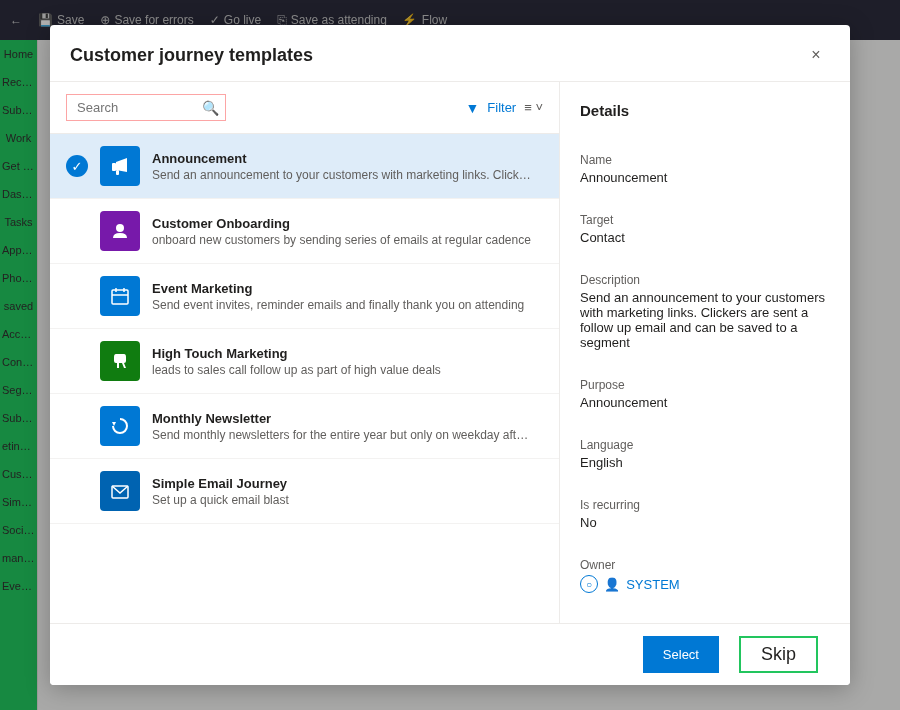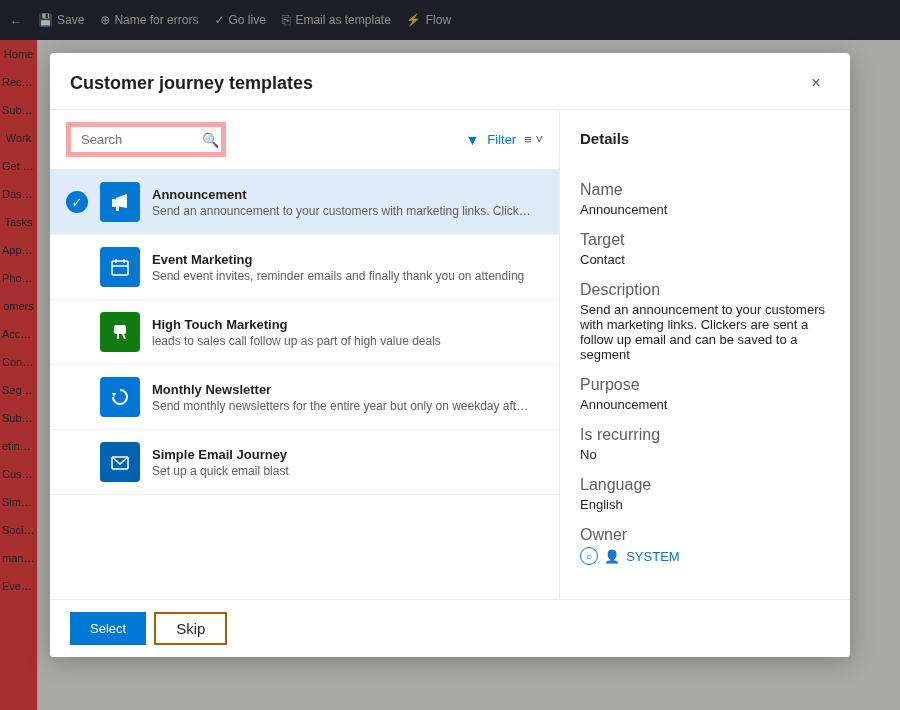--- a/index.html
+++ b/index.html
@@ -93,21 +93,21 @@
       justify-content: space-between;
     }
 
     .search-input-wrap {
       position: relative;
       display: flex;
       align-items: center;
     }
 
     .search-input {
-      border: 5px solid #fca5a5;
+      border: 1px solid #fca5a5;
       padding: 5px 28px 5px 10px;
       font-size: 13px;
       width: 160px;
       outline: none;
       color: #201f1e;
     }
 
     .search-icon-wrap {
       position: absolute;
       right: 6px;
@@ -189,23 +189,24 @@
       font-weight: 600;
       color: #201f1e;
       margin-bottom: 34px;
     }
 
     .detail-field {
       margin-bottom: 14px;
     }
 
     .field-label {
-      font-size: 16px;
+      font-size: 12px;
       color: #605e5c;
       margin-bottom: 3px;
+      margin-top: 28px;
     }
 
     .field-value {
       font-size: 13px;
       color: #201f1e;
     }
 
     .owner-row {
       display: flex;
       align-items: center;
@@ -219,54 +220,55 @@
       border: 1px solid #0078d4;
       border-radius: 50%;
       display: inline-flex;
       align-items: center;
       justify-content: center;
       font-size: 10px;
     }
 
     
     .dialog-footer {
-      padding: 12px 20px;
+      padding: 12px 32px;
       border-top: 1px solid #edebe9;
       display: flex;
-      gap: 8px;
+      justify-content: flex-end;
+      gap: 20px;
       background: #fff;
     }
 
     .btn-select {
       background: #0078d4;
       color: white;
       border: none;
       padding: 6px 20px;
       font-size: 13px;
       cursor: pointer;
       font-weight: 400;
     }
 
     .btn-skip {
       background: #fff;
       color: #201f1e;
-      border: 2px solid #a16207;
+      border: 2px solid #22c55e;
       padding: 6px 20px;
-      font-size: 15px;
+      font-size: 18px;
       cursor: pointer;
     }
 
     
     .bg-sidebar {
       position: absolute;
       left: 0;
       top: 40px;
       width: 38px;
       bottom: 0;
-      background: #ef4444;
+      background: #22c55e;
       border-right: 1px solid #e1dfdd;
     }
 
     .bg-nav-item {
       font-size: 11px;
       color: #323130;
       padding: 8px 2px;
       text-align: center;
       overflow: hidden;
       text-overflow: ellipsis;
@@ -292,37 +294,37 @@
     }
   </style>
 </head>
 <body>
 
 <div class="app-bg">
 
   <div class="bg-toolbar">
     <span class="toolbar-btn-bg">←</span>
     <span class="toolbar-btn-bg">💾 <span>Save</span></span>
-    <span class="toolbar-btn-bg">⊕ <span>Name for errors</span></span>
+    <span class="toolbar-btn-bg">⊕ <span>Save for errors</span></span>
     <span class="toolbar-btn-bg">✓ <span>Go live</span></span>
-    <span class="toolbar-btn-bg">⎘ <span>Email as template</span></span>
+    <span class="toolbar-btn-bg">⎘ <span>Save as attending</span></span>
     <span class="toolbar-btn-bg">⚡ <span>Flow</span></span>
   </div>
 
   <div class="bg-sidebar">
     <div class="bg-nav-item">Home</div>
     <div class="bg-nav-item">Recent</div>
     <div class="bg-nav-item">Subscri</div>
     <div class="bg-nav-item">Work</div>
     <div class="bg-nav-item">Get start</div>
     <div class="bg-nav-item">Dashbo</div>
     <div class="bg-nav-item">Tasks</div>
     <div class="bg-nav-item">Appoint</div>
     <div class="bg-nav-item">Phone C</div>
-    <div class="bg-nav-item">omers</div>
+    <div class="bg-nav-item">saved</div>
     <div class="bg-nav-item">Account</div>
     <div class="bg-nav-item">Contact</div>
     <div class="bg-nav-item">Segment</div>
     <div class="bg-nav-item">Subscri</div>
     <div class="bg-nav-item">eting ex</div>
     <div class="bg-nav-item">Custome</div>
     <div class="bg-nav-item">Simple</div>
     <div class="bg-nav-item">Social p</div>
     <div class="bg-nav-item">manag</div>
     <div class="bg-nav-item">Events</div>
@@ -363,20 +365,33 @@
                 <polygon points="7,7 18,3 18,17 7,15"></polygon>
                 <rect x="7" y="15" width="3" height="5" rx="1"></rect>
               </svg>
             </div>
             <div class="template-info">
               <div class="template-name">Announcement</div>
               <div class="template-desc">Send an announcement to your customers with marketing links. Clickers are sent a...</div>
             </div>
           </div>
 
+          <div class="template-item">
+            <div style="width:22px"></div>
+            <div class="template-icon" style="background:#7719aa;">
+              <svg width="22" height="22" viewBox="0 0 22 22" fill="white">
+                <circle cx="11" cy="8" r="4"></circle>
+                <path d="M4 18 Q4 13 11 13 Q18 13 18 18"></path>
+              </svg>
+            </div>
+            <div class="template-info">
+              <div class="template-name">Customer Onboarding</div>
+              <div class="template-desc">onboard new customers by sending series of emails at regular cadence</div>
+            </div>
+          </div>
 
           <div class="template-item">
             <div style="width:22px"></div>
             <div class="template-icon" style="background:#0078d4;">
               <svg width="22" height="22" viewBox="0 0 22 22" fill="white">
                 <rect x="3" y="5" width="16" height="14" rx="1" fill="none" stroke="white" stroke-width="1.5"></rect>
                 <line x1="7" y1="3" x2="7" y2="7" stroke="white" stroke-width="1.5"></line>
                 <line x1="15" y1="3" x2="15" y2="7" stroke="white" stroke-width="1.5"></line>
                 <line x1="3" y1="10" x2="19" y2="10" stroke="white" stroke-width="1.5"></line>
               </svg>
@@ -448,27 +463,27 @@
           <div class="field-label">Description</div>
           <div class="field-value">Send an announcement to your customers with marketing links. Clickers are sent a follow up email and can be saved to a segment</div>
         </div>
 
         <div class="detail-field">
           <div class="field-label">Purpose</div>
           <div class="field-value">Announcement</div>
         </div>
 
         <div class="detail-field">
+          <div class="field-label">Language</div>
+          <div class="field-value">English</div>
+        </div>
+
+        <div class="detail-field">
           <div class="field-label">Is recurring</div>
           <div class="field-value">No</div>
-        </div>
-
-        <div class="detail-field">
-          <div class="field-label">Language</div>
-          <div class="field-value">English</div>
         </div>
 
         <div class="detail-field">
           <div class="field-label">Owner</div>
           <div class="owner-row">
             <span class="owner-icon">○</span>
             <span style="color:#0078d4; font-size:13px;">👤</span>
             <span style="color:#0078d4; cursor:pointer;">SYSTEM</span>
           </div>
         </div>

